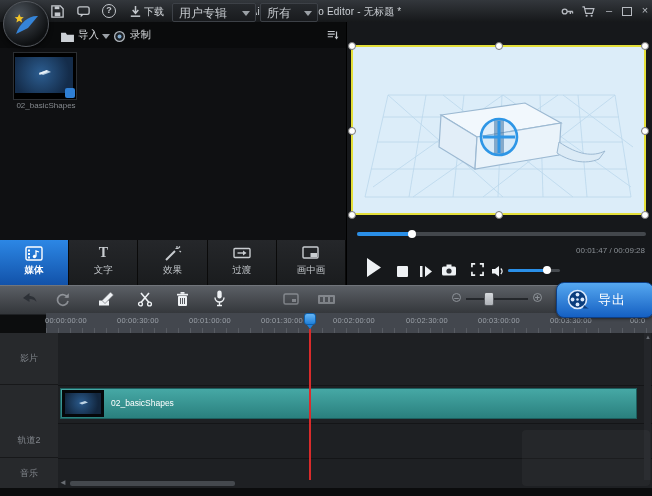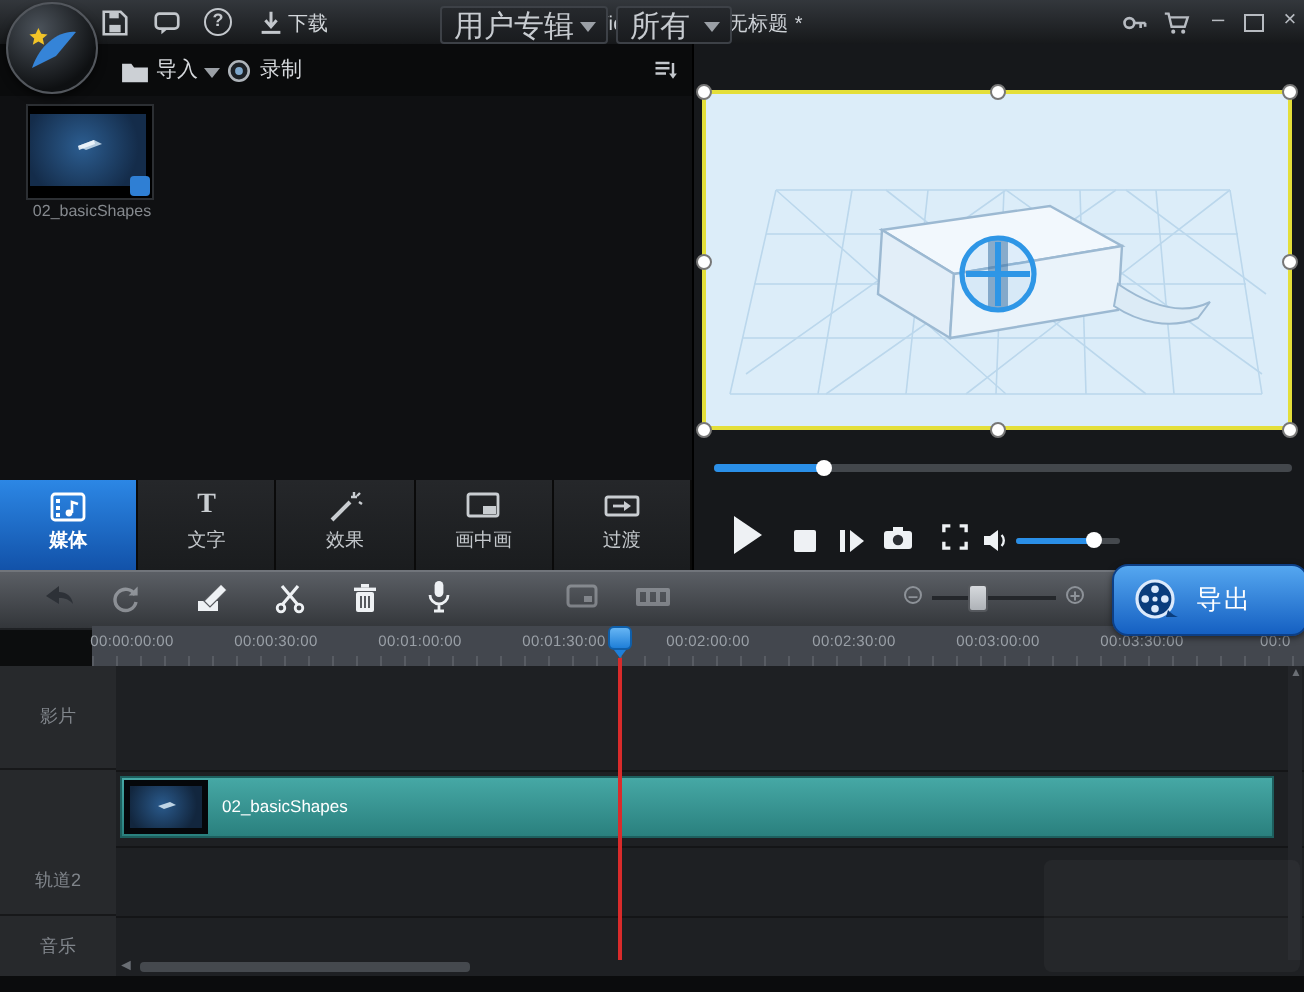--- a/index.html
+++ b/index.html
@@ -15,21 +15,21 @@
   .tb-ic svg{display:block;}
   .dl-label{top:5px;font-size:10px;color:#d2d6da;}
   .win-title{left:160px;top:5px;width:332px;text-align:center;font-size:10px;color:#cdd1d6;letter-spacing:.2px;}
   .winbtn{top:3px;width:16px;height:16px;text-align:center;font-size:11px;line-height:15px;color:#b7bbc1;}
   .maxbox{top:7px;width:8px;height:7px;border:1.5px solid #b7bbc1;}
   
   .media-toolbar{left:0;top:22px;width:346px;height:26px;background:#0a0b0c;}
   .mt-label{top:7px;font-size:10.5px;color:#d6d9dd;}
   .caret{width:0;height:0;border-left:4px solid transparent;border-right:4px solid transparent;border-top:5px solid #9ba0a6;}
   .dropdown{top:3px;height:19px;background:linear-gradient(#26292d,#191b1e);border:1px solid #3d4147;border-radius:2px;
-            font-size:15px;color:#c7cbd0;line-height:19px;padding-left:6px;box-sizing:border-box;margin-left:48px;}
+            font-size:12px;color:#c7cbd0;line-height:19px;padding-left:6px;box-sizing:border-box;}
   .media-area{left:0;top:48px;width:346px;height:192px;background:#0f1012;}
   .thumb{left:13px;top:52px;width:62px;height:46px;background:#000;border:1px solid #2c2f33;}
   .thumb-inner{left:1px;top:4px;width:58px;height:36px;background:radial-gradient(circle at 45% 45%,#2c5d90,#142c4a 75%);}
   .thumb-badge{right:1px;bottom:1px;width:10px;height:10px;background:#2f7fd4;border-radius:2px;}
   .thumb-label{left:8px;top:101px;width:76px;text-align:center;font-size:8px;color:#85898e;}
   
   .tabs{left:0;top:240px;width:346px;height:45px;display:flex;background:#101113;}
   .tab{flex:1;position:relative;background:linear-gradient(#25272a,#1a1c1e);border-right:1px solid #0a0a0a;text-align:center;}
   .tab.active{background:linear-gradient(#2c87e5,#1252a9);}
   .tab .ticon{margin:5px auto 0;width:18px;height:17px;}
@@ -207,35 +207,35 @@
         <svg width="18" height="17" viewBox="0 0 18 17">
           <path d="M2 15L11 6" stroke="#c9cdd1" stroke-width="2"></path>
           <path d="M13 1v3M11.5 3.5h3M15.5 6l1.5 1M16 1.5l-1.5 1.5" stroke="#c9cdd1" stroke-width="1.2"></path>
         </svg>
       </div>
       <div class="tlabel">效果</div>
     </div>
     <div class="tab">
       <div class="ticon">
         <svg width="18" height="17" viewBox="0 0 18 17">
-          <rect x="1" y="2" width="15" height="11" rx="1" fill="none" stroke="#c9cdd1" stroke-width="1.4"></rect>
-          <rect x="8.5" y="8" width="6.5" height="4" fill="#c9cdd1"></rect>
-        </svg>
-      </div>
-      <div class="tlabel">画中画</div>
-    </div>
-    <div class="tab">
-      <div class="ticon">
-        <svg width="18" height="17" viewBox="0 0 18 17">
           <rect x="1" y="3.5" width="16" height="9" rx="1" fill="none" stroke="#c9cdd1" stroke-width="1.4"></rect>
           <path d="M4.5 8h7" stroke="#c9cdd1" stroke-width="1.4"></path>
             <path d="M10 5.5L13.5 8 10 10.5z" fill="#c9cdd1"></path>
         </svg>
       </div>
       <div class="tlabel">过渡</div>
+    </div>
+    <div class="tab">
+      <div class="ticon">
+        <svg width="18" height="17" viewBox="0 0 18 17">
+          <rect x="1" y="2" width="15" height="11" rx="1" fill="none" stroke="#c9cdd1" stroke-width="1.4"></rect>
+          <rect x="8.5" y="8" width="6.5" height="4" fill="#c9cdd1"></rect>
+        </svg>
+      </div>
+      <div class="tlabel">画中画</div>
     </div>
   </div>
 
   <div class="abs right-panel"></div>
   <div class="abs canvas">
     <svg width="291" height="166" viewBox="0 0 291 166">
       <g stroke="#b3d2e9" stroke-width="0.8" opacity="0.8">
         <path d="M35 48 L262 48 M30 70 L266 70 M24 95 L270 95 M18 122 L274 122 M12 150 L278 150"></path>
         <path d="M35 48 L12 150 M73 48 L56 150 M111 48 L100 150 M149 48 L145 150 M187 48 L190 150 M225 48 L234 150 M262 48 L278 150"></path>
         <path d="M35 48 L150 150 M90 48 L220 150 M150 48 L278 140 M210 48 L280 100"></path>
@@ -262,20 +262,21 @@
   <div class="abs handle" style="left:348px;top:127px"></div>
   <div class="abs handle" style="left:641px;top:127px"></div>
   <div class="abs handle" style="left:348px;top:211px"></div>
   <div class="abs handle" style="left:495px;top:211px"></div>
   <div class="abs handle" style="left:641px;top:211px"></div>
 
   <div class="abs prog-track">
     <div class="abs prog-fill" style="width:19%"></div>
     <div class="abs prog-knob" style="left:51px"></div>
   </div>
+  <div class="abs time-display">00:01:47 / 00:09:28</div>
 
   <div class="abs" style="left:366px;top:258px">
     <svg width="15" height="19" viewBox="0 0 15 19">
         <path d="M1 0L15 9.5 1 19z" fill="#eef1f4"></path>
       </svg>
   </div>
   <div class="abs" style="left:397px;top:263px">
     <svg width="11" height="11" viewBox="0 0 11 11">
         <rect width="11" height="11" rx="1" fill="#eef1f4"></rect>
       </svg>

